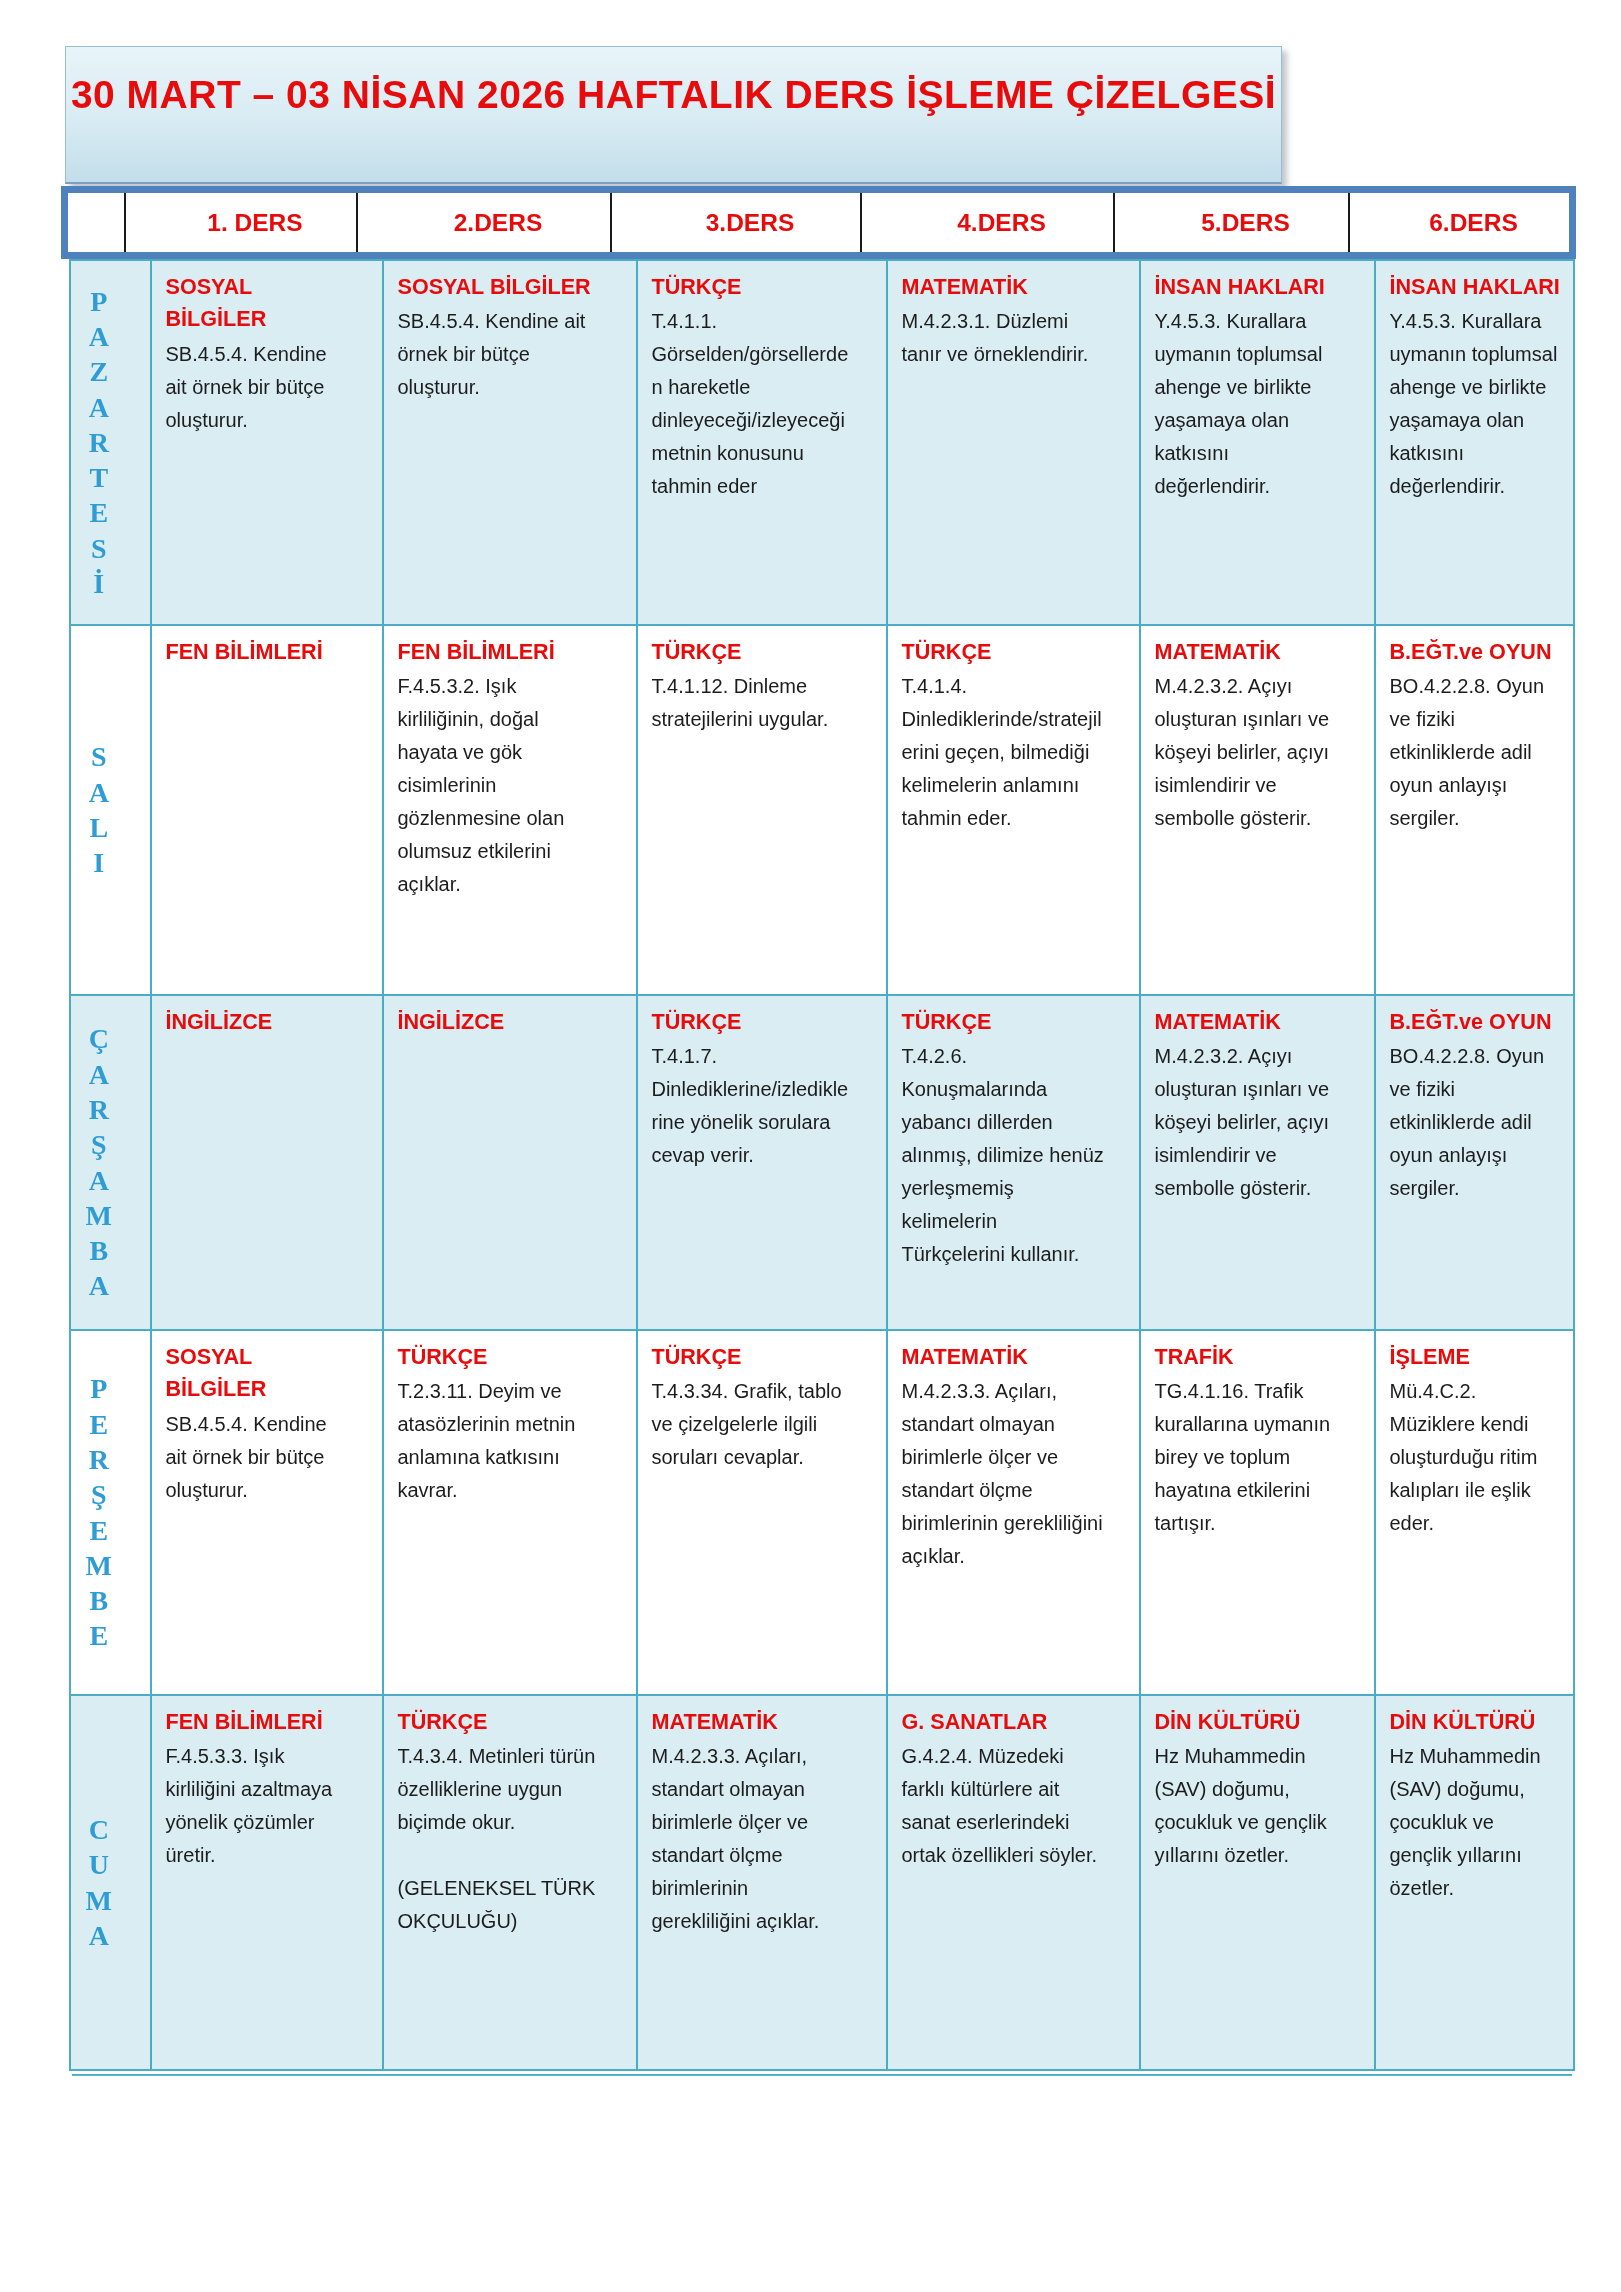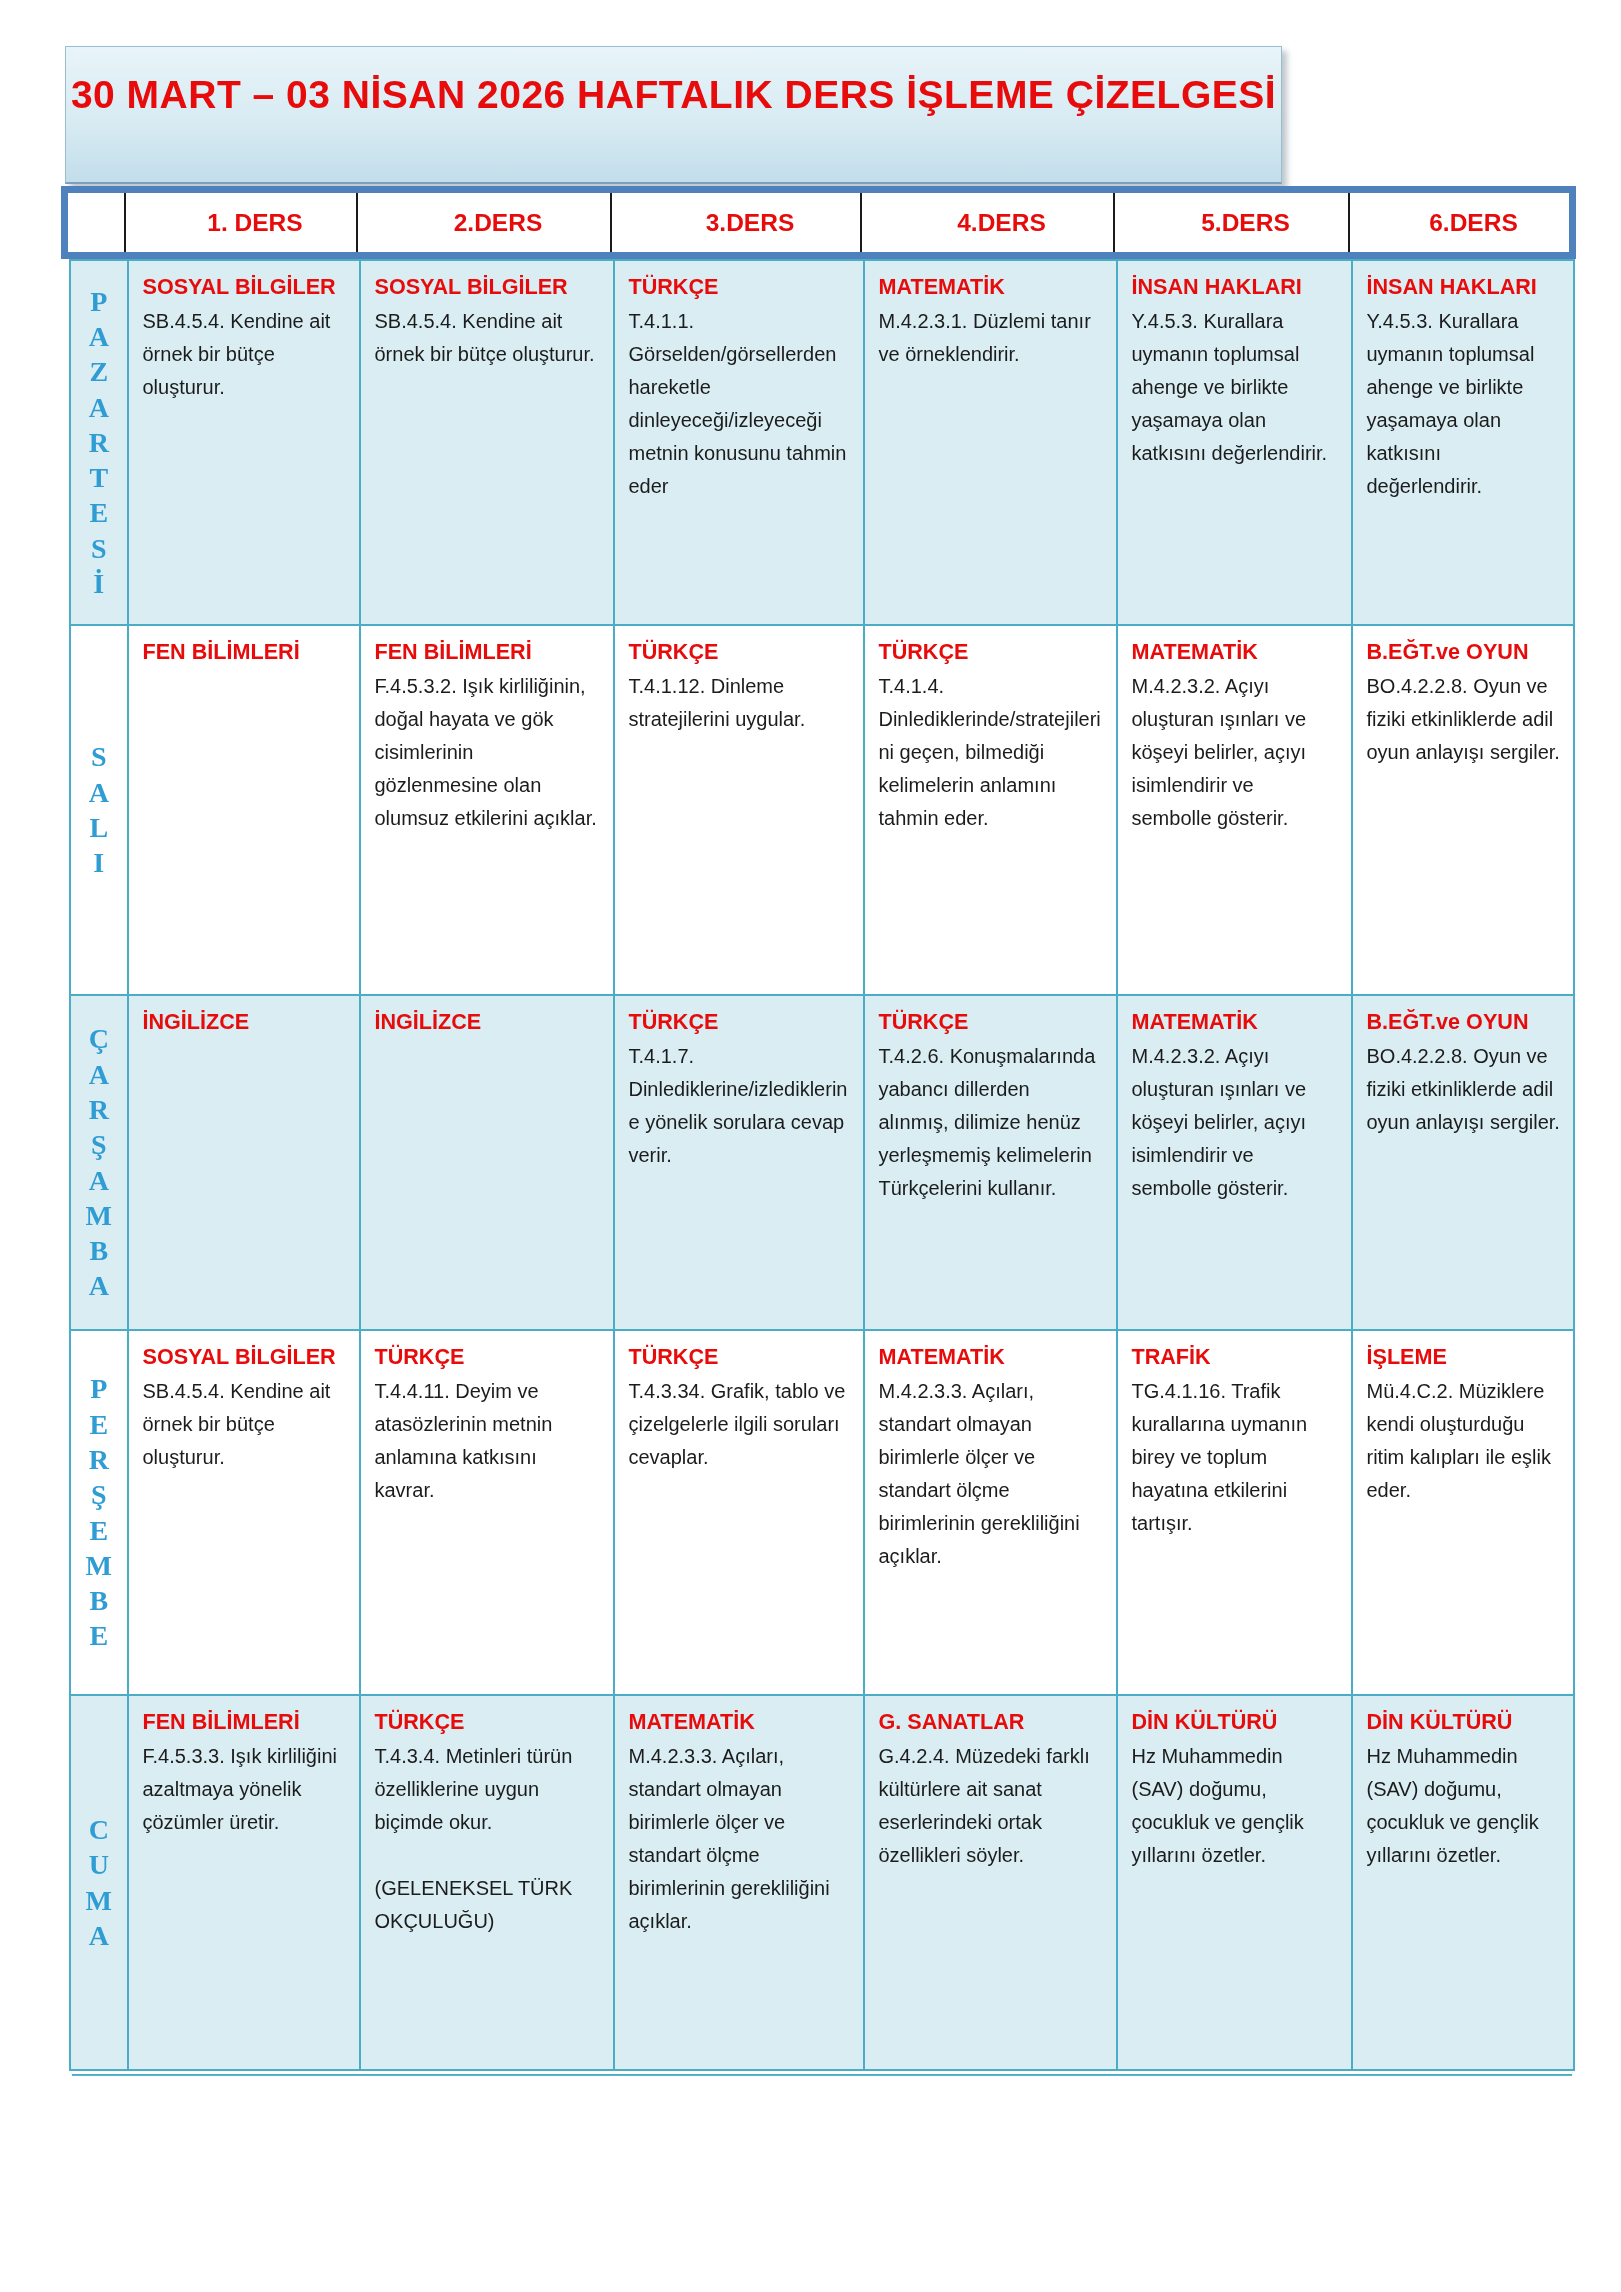--- a/index.html
+++ b/index.html
@@ -60,21 +60,21 @@
   .row:nth-of-type(3){min-height:335px;}
   .row:nth-of-type(4){min-height:365px;}
   .row:nth-of-type(5){min-height:375px;}
   .day-cell{
     display:flex;align-items:center;justify-content:center;text-align:center;
     font-family:"Liberation Serif",serif;
     font-size:28px;line-height:1.26;font-weight:bold;
     color:var(--day-letter-blue);
     white-space:pre-line;
   }
-  .cell{padding:9.8px 11.8px 7.8px 13.7px;overflow:hidden;}
+  .cell{padding:9.8px 11.8px 7.8px 13.7px;overflow:hidden;margin-left:23px;}
   .subject{
     font-size:21.6px;font-weight:bold;color:var(--accent-red);
     line-height:1.5;margin-bottom:2px;
   }
   .content{
     font-size:20px;font-weight:normal;color:var(--text-black);
     line-height:1.65;white-space:pre-line;overflow-wrap:break-word;
   }
 </style>
 </head>
@@ -209,21 +209,21 @@
 E
 M
 B
 E</div>
         <div class="cell">
           <div class="subject">SOSYAL BİLGİLER</div>
           <div class="content">SB.4.5.4. Kendine ait örnek bir bütçe oluşturur.</div>
         </div>
         <div class="cell">
           <div class="subject">TÜRKÇE</div>
-          <div class="content">T.4.4.11. Deyim ve atasözlerinin metnin anlamına katkısını kavrar.</div>
+          <div class="content">T.2.3.11. Deyim ve atasözlerinin metnin anlamına katkısını kavrar.</div>
         </div>
         <div class="cell">
           <div class="subject">TÜRKÇE</div>
           <div class="content">T.4.3.34. Grafik, tablo ve çizelgelerle ilgili soruları cevaplar.</div>
         </div>
         <div class="cell">
           <div class="subject">MATEMATİK</div>
           <div class="content">M.4.2.3.3. Açıları, standart olmayan birimlerle ölçer ve standart ölçme birimlerinin gerekliliğini açıklar.</div>
         </div>
         <div class="cell">

